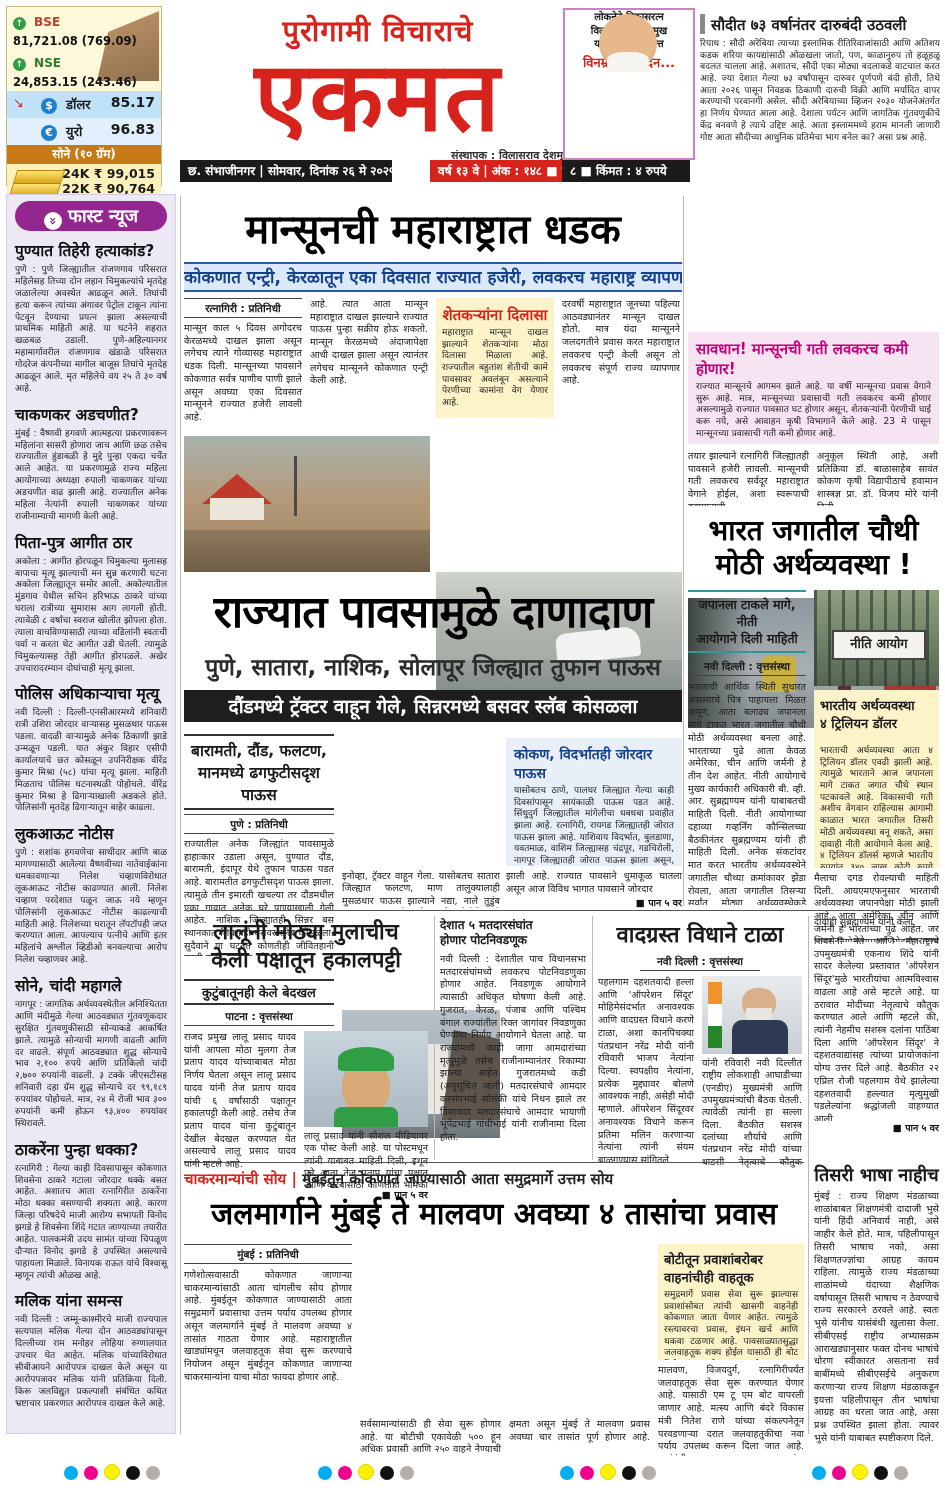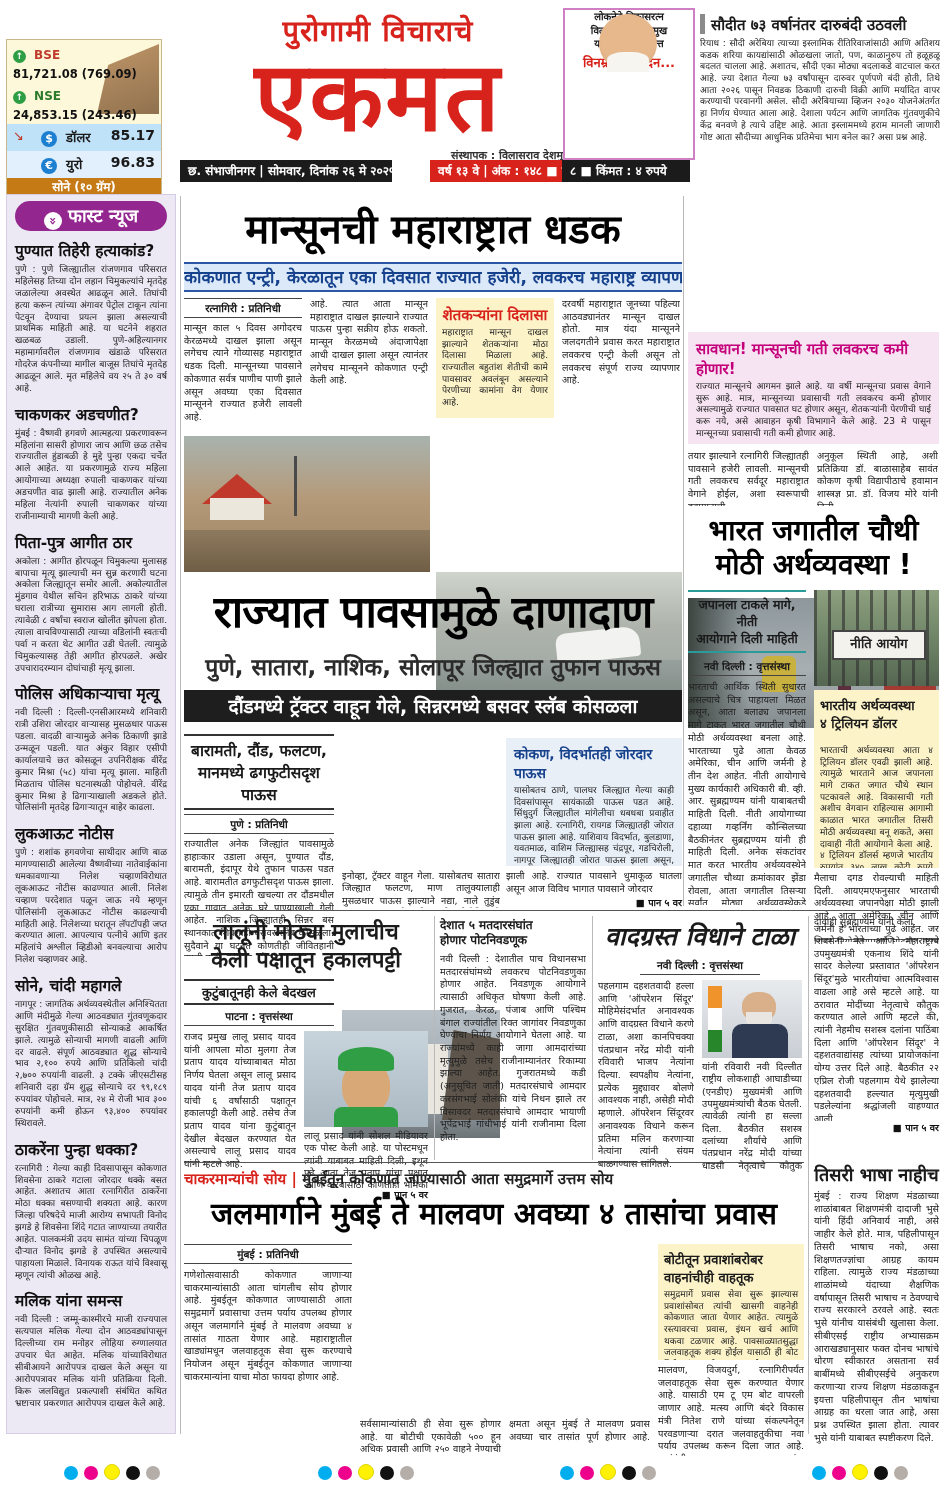--- a/index.html
+++ b/index.html
@@ -55,21 +55,21 @@
   .jump{font-weight:bold;font-size:9.5px;text-align:right;color:#111;}
   .vline{background:#b9b9b9;width:1px;}
   .hline{background:#555;height:1px;}
   .dot{display:inline-block;width:14px;height:14px;border-radius:50%;margin-right:6px;}
 </style>
 </head>
 <body>
 
 <div id="page">
 
-  <div class="abs mkt" style="left:6px;top:6px;width:154px;height:178px;margin-top:33px;">
+  <div class="abs mkt" style="left:6px;top:6px;width:154px;height:178px;">
     <div class="mkt-row" style="height:78px;">
       <div class="abs" style="right:2px;top:4px;width:62px;height:70px;background:linear-gradient(160deg,#b58454,#7d5a36);clip-path:polygon(100% 0,100% 100%,0 100%,18% 30%);opacity:.85;"></div>
       <div style="position:relative;">
         <span class="up">↑</span>
         <span class="mkt-lbl">BSE</span><br>
         <span class="mkt-val">81,721.08 (769.09)</span>
       </div>
       <div style="position:relative;margin-top:3px;">
         <span class="up">↑</span>
         <span class="mkt-lbl" style="color:#2c7a2c;">NSE</span><br>
@@ -296,21 +296,21 @@
   </div>
 
   <div class="abs" style="left:440px;top:918px;width:146px;">
     <h3 style="font-size:12px;text-align:left;line-height:1.25;">
       <span>देशात ५ मतदारसंघांत</span><br><span>होणार पोटनिवडणूक</span>
     </h3>
     <p class="body-txt jst clip" style="height:196px;margin-top:5px;">नवी दिल्ली : देशातील पाच विधानसभा मतदारसंघांमध्ये लवकरच पोटनिवडणुका होणार आहेत. निवडणूक आयोगाने त्यासाठी अधिकृत घोषणा केली आहे. गुजरात, केरळ, पंजाब आणि पश्चिम बंगाल राज्यांतील रिक्त जागांवर निवडणुका घेण्याचा निर्णय आयोगाने घेतला आहे. या राज्यांमध्ये काही जागा आमदारांच्या मृत्युमुळे तसेच राजीनाम्यानंतर रिकाम्या झाल्या आहेत. गुजरातमध्ये कडी (अनुसूचित जाती) मतदारसंघाचे आमदार करसंगभाई सोलंकी यांचे निधन झाले तर विसावदर मतदारसंघाचे आमदार भायाणी भूपेंद्रभाई गांधीभाई यांनी राजीनामा दिला होता.</p>
   </div>
 
   <div class="abs" style="left:598px;top:918px;width:204px;">
-    <h2 style="font-size:25px;text-align:center;white-space:nowrap;font-style:italic;">वादग्रस्त विधाने टाळा</h2>
+    <h2 style="font-size:22px;text-align:center;white-space:nowrap;">वादग्रस्त विधाने टाळा</h2>
     <div class="byline" style="width:120px;margin:4px auto 0 auto;border-top:none;">नवी दिल्ली : वृत्तसंस्था</div>
     <div style="display:flex;gap:8px;margin-top:5px;">
       <p class="body-txt jst clip" style="width:96px;height:196px;">पहलगाम दहशतवादी हल्ला आणि 'ऑपरेशन सिंदूर' मोहिमेसंदर्भात अनावश्यक आणि वादग्रस्त विधाने करणे टाळा, अशा कानपिचक्या पंतप्रधान नरेंद्र मोदी यांनी रविवारी भाजप नेत्यांना दिल्या. स्वपक्षीय नेत्यांना, प्रत्येक मुद्द्यावर बोलणे आवश्यक नाही, असेही मोदी म्हणाले. ऑपरेशन सिंदूरवर अनावश्यक विधाने करून प्रतिमा मलिन करणाऱ्या नेत्यांना त्यांनी संयम बाळगण्यास सांगितले.</p>
       <div style="width:100px;">
         <div class="photo" style="width:100px;height:78px;background:linear-gradient(180deg,#e8ebee,#c9ced4);">
           <div class="abs" style="left:6px;top:6px;width:14px;height:66px;background:linear-gradient(180deg,#f0932b 33%,#ffffff 33% 66%,#27862a 66%);"></div>
           <div class="abs" style="left:40px;top:12px;width:34px;height:30px;border-radius:45%;background:#d9b08a;"></div>
           <div class="abs" style="left:44px;top:32px;width:26px;height:14px;background:#e9e6e1;border-radius:0 0 40% 40%;"></div>
           <div class="abs" style="left:30px;top:44px;width:56px;height:34px;background:#2e3a52;border-radius:10px 10px 0 0;"></div>
         </div>

